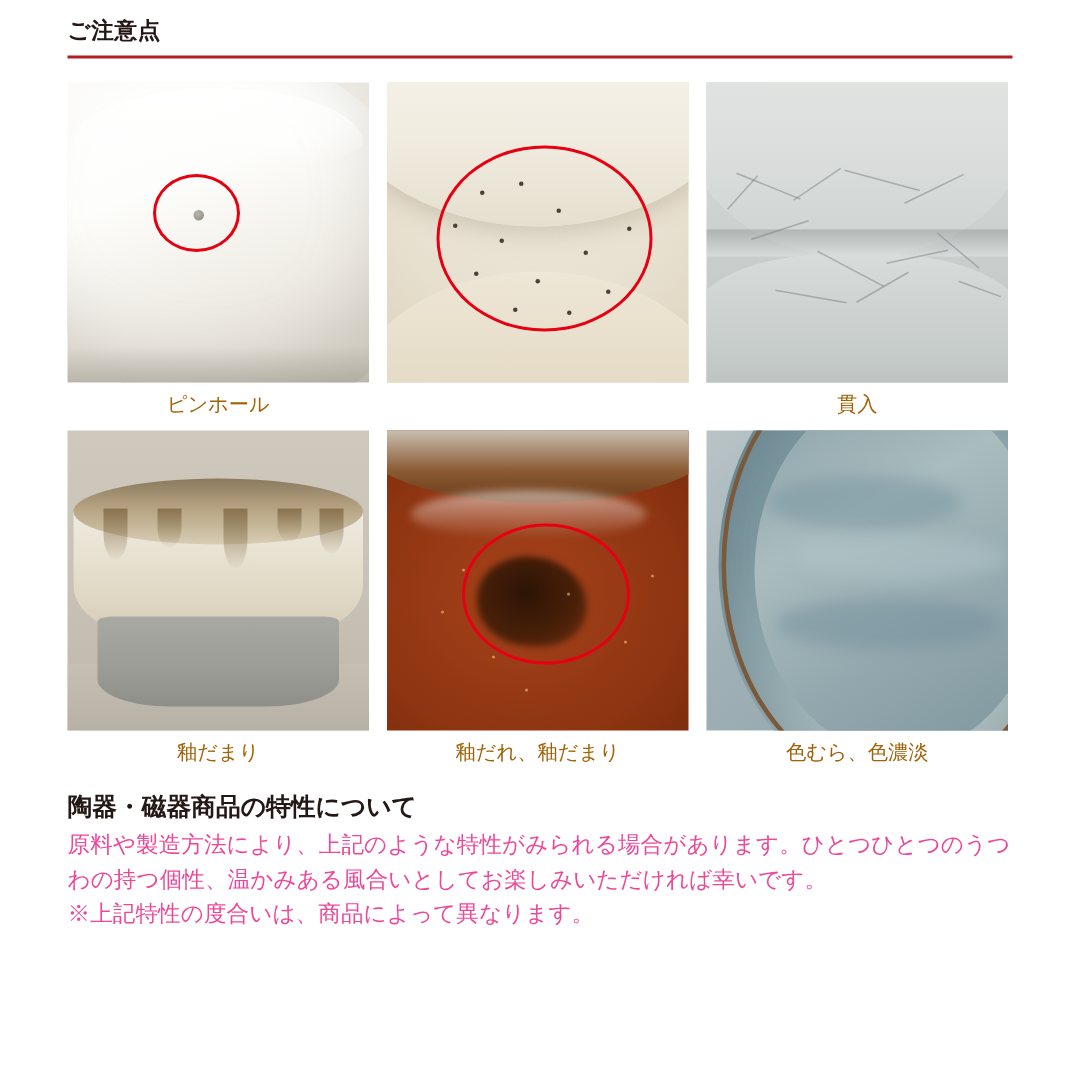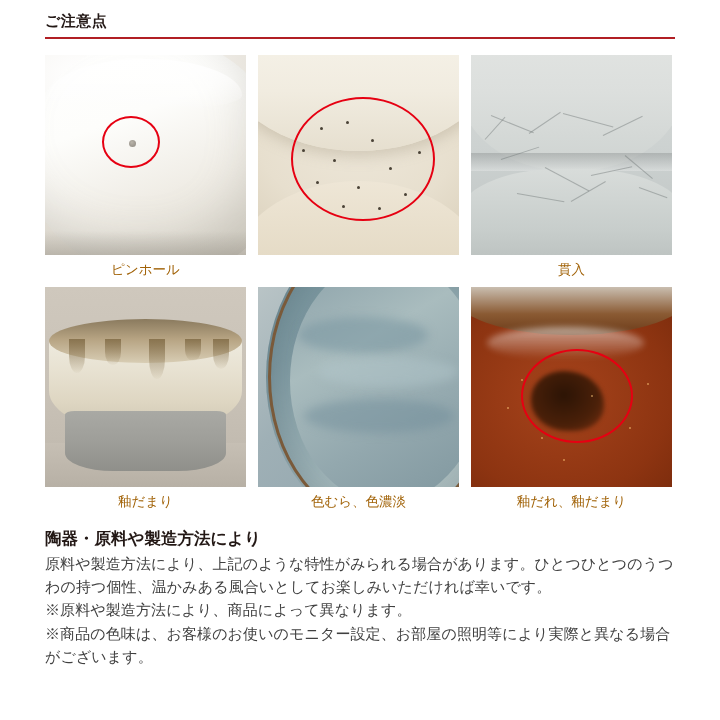--- a/index.html
+++ b/index.html
@@ -295,21 +295,21 @@
   .body-heading {
     font-size: 16.5px;
     font-weight: bold;
     line-height: 1.5;
     color: #231815;
     margin-bottom: 1px;
   }
   .body-paragraph {
     font-size: 15px;
     line-height: 1.55;
-    color: #404040;
+    color: #ec4899;
     letter-spacing: 0.1px;
   }
 </style>
 </head>
 <body>
 
 <div class="page">
 
   <div class="header">
     <div class="header-title">ご注意点</div>
@@ -380,50 +380,49 @@
         <div class="drip" style="left:60px; height:26px;"></div>
         <div class="drip" style="left:104px; height:40px;"></div>
         <div class="drip" style="left:140px; height:22px;"></div>
         <div class="drip" style="left:168px; height:30px;"></div>
         <div class="foot"></div>
       </div>
       <div class="caption">釉だまり</div>
     </div>
 
     <div class="cell">
-      <div class="thumb ph5">
-        <div class="rimOuter"></div>
-        <div class="rimEdge"></div>
-        <div class="well"></div>
-        <div class="streak" style="left:40px; top:30px; width:130px; height:36px; background:rgba(120,150,160,0.55);"></div>
-        <div class="streak" style="left:60px; top:70px; width:140px; height:30px; background:rgba(180,200,205,0.45);"></div>
-        <div class="streak" style="left:46px; top:112px; width:150px; height:34px; background:rgba(110,140,152,0.45);"></div>
-      </div>
-      <div class="caption">色むら、色濃淡</div>
-    </div>
-
-    <div class="cell">
       <div class="thumb ph6">
         <div class="rim"></div>
         <div class="shine"></div>
         <div class="pool"></div>
         <div class="speck" style="left:36px; top:120px;"></div>
         <div class="speck" style="left:70px; top:150px;"></div>
         <div class="speck" style="left:120px; top:108px;"></div>
         <div class="speck" style="left:158px; top:140px;"></div>
         <div class="speck" style="left:92px; top:172px;"></div>
         <div class="speck" style="left:50px; top:92px;"></div>
         <div class="speck" style="left:176px; top:96px;"></div>
         <div class="marker-ellipse"></div>
       </div>
       <div class="caption">釉だれ、釉だまり</div>
     </div>
 
+    <div class="cell">
+      <div class="thumb ph5">
+        <div class="rimOuter"></div>
+        <div class="rimEdge"></div>
+        <div class="well"></div>
+        <div class="streak" style="left:40px; top:30px; width:130px; height:36px; background:rgba(120,150,160,0.55);"></div>
+        <div class="streak" style="left:60px; top:70px; width:140px; height:30px; background:rgba(180,200,205,0.45);"></div>
+        <div class="streak" style="left:46px; top:112px; width:150px; height:34px; background:rgba(110,140,152,0.45);"></div>
+      </div>
+      <div class="caption">色むら、色濃淡</div>
+    </div>
+
   </div>
 
   <div class="body-section">
-    <div class="body-heading">陶器・原料や製造方法により</div>
+    <div class="body-heading">陶器・磁器商品の特性について</div>
     <div class="body-paragraph">原料や製造方法により、上記のような特性がみられる場合があります。ひとつひとつのうつわの持つ個性、温かみある風合いとしてお楽しみいただければ幸いです。</div>
-    <div class="body-paragraph">※原料や製造方法により、商品によって異なります。</div>
-    <div class="body-paragraph">※商品の色味は、お客様のお使いのモニター設定、お部屋の照明等により実際と異なる場合がございます。</div>
+    <div class="body-paragraph">※上記特性の度合いは、商品によって異なります。</div>
   </div>
 
 </div>
 
 </body></html>

